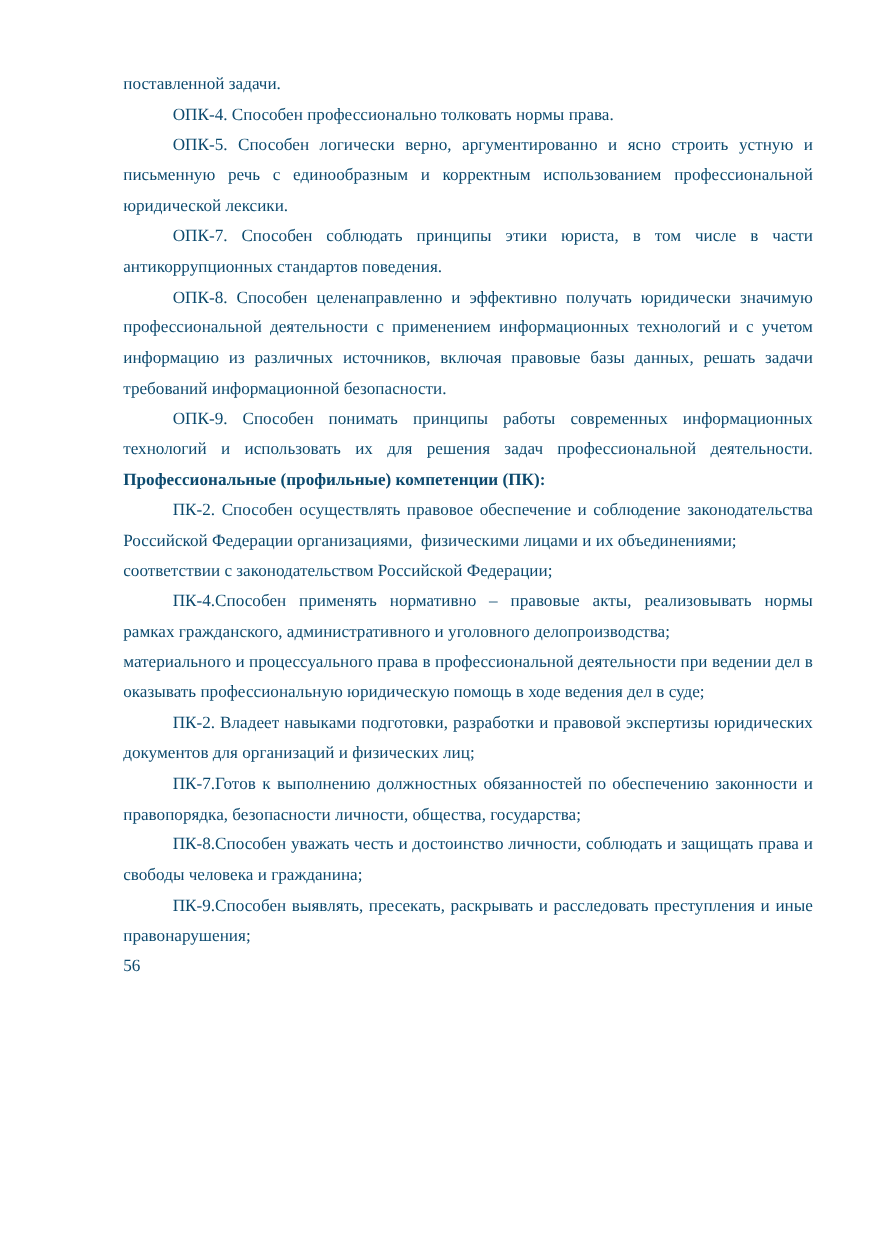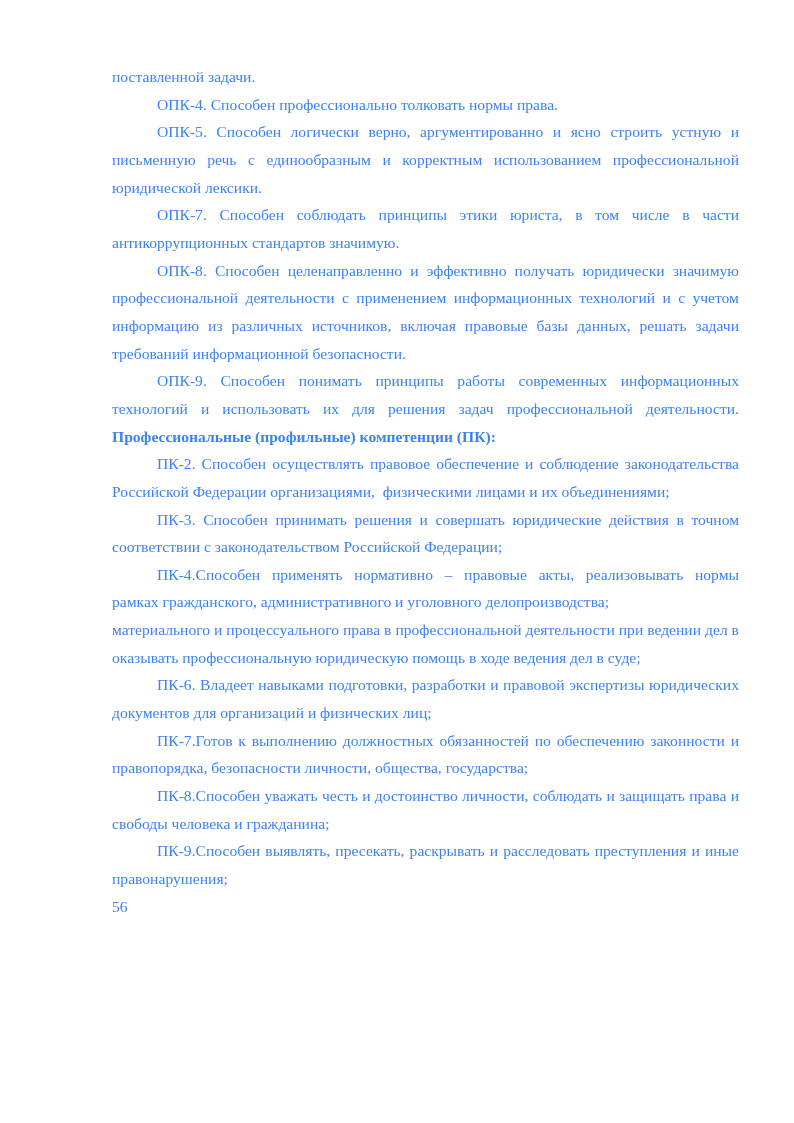--- a/index.html
+++ b/index.html
@@ -12,21 +12,21 @@
     background: #ffffff;
     overflow: hidden;
   }
   .page {
     box-sizing: border-box;
     width: 794px;
     height: 1123px;
     padding: 63px 55px 0 112px;
     font-family: "Liberation Serif", "DejaVu Serif", serif;
     font-size: 15.6px;
-    color: #3b82f6;
+    color: #0c4a6e;
     background: #ffffff;
   }
   .paragraph {
     margin: 0;
     padding: 0;
   }
   .paragraph.bold {
     font-weight: bold;
   }
   .line {
@@ -60,53 +60,52 @@
       <div class="paragraph">
         <div class="line indent">ОПК-4. Способен профессионально толковать нормы права.</div>
       </div>
       <div class="paragraph">
         <div class="line fill indent">ОПК-5. Способен логически верно, аргументированно и ясно строить устную и</div>
         <div class="line fill">письменную речь с единообразным и корректным использованием профессиональной</div>
         <div class="line">юридической лексики.</div>
       </div>
       <div class="paragraph">
         <div class="line fill indent">ОПК-7. Способен соблюдать принципы этики юриста, в том числе в части</div>
-        <div class="line">антикоррупционных стандартов значимую.</div>
+        <div class="line">антикоррупционных стандартов поведения.</div>
       </div>
       <div class="paragraph">
         <div class="line fill indent">ОПК-8. Способен целенаправленно и эффективно получать юридически значимую</div>
         <div class="line fill">профессиональной деятельности с применением информационных технологий и с учетом</div>
         <div class="line fill">информацию из различных источников, включая правовые базы данных, решать задачи</div>
         <div class="line">требований информационной безопасности.</div>
       </div>
       <div class="paragraph">
         <div class="line fill indent">ОПК-9. Способен понимать принципы работы современных информационных</div>
         <div class="line fill">технологий и использовать их для решения задач профессиональной деятельности.</div>
       </div>
       <div class="paragraph bold">
         <div class="line">Профессиональные (профильные) компетенции (ПК):</div>
       </div>
       <div class="paragraph">
         <div class="line fill indent">ПК-2. Способен осуществлять правовое обеспечение и соблюдение законодательства</div>
         <div class="line">Российской Федерации организациями,&nbsp; физическими лицами и их объединениями;</div>
       </div>
       <div class="paragraph">
-        <div class="line fill indent">ПК-3. Способен принимать решения и совершать юридические действия в точном</div>
         <div class="line">соответствии с законодательством Российской Федерации;</div>
       </div>
       <div class="paragraph">
         <div class="line fill indent">ПК-4.Способен применять нормативно – правовые акты, реализовывать нормы</div>
         <div class="line">рамках гражданского, административного и уголовного делопроизводства;</div>
         <div class="line fill">материального и процессуального права в профессиональной деятельности при ведении дел в</div>
       </div>
       <div class="paragraph">
         <div class="line">оказывать профессиональную юридическую помощь в ходе ведения дел в суде;</div>
       </div>
       <div class="paragraph">
-        <div class="line fill indent">ПК-6. Владеет навыками подготовки, разработки и правовой экспертизы юридических</div>
+        <div class="line fill indent">ПК-2. Владеет навыками подготовки, разработки и правовой экспертизы юридических</div>
         <div class="line">документов для организаций и физических лиц;</div>
       </div>
       <div class="paragraph">
         <div class="line fill indent">ПК-7.Готов к выполнению должностных обязанностей по обеспечению законности и</div>
         <div class="line">правопорядка, безопасности личности, общества, государства;</div>
       </div>
       <div class="paragraph">
         <div class="line fill indent">ПК-8.Способен уважать честь и достоинство личности, соблюдать и защищать права и</div>
         <div class="line">свободы человека и гражданина;</div>
       </div>

